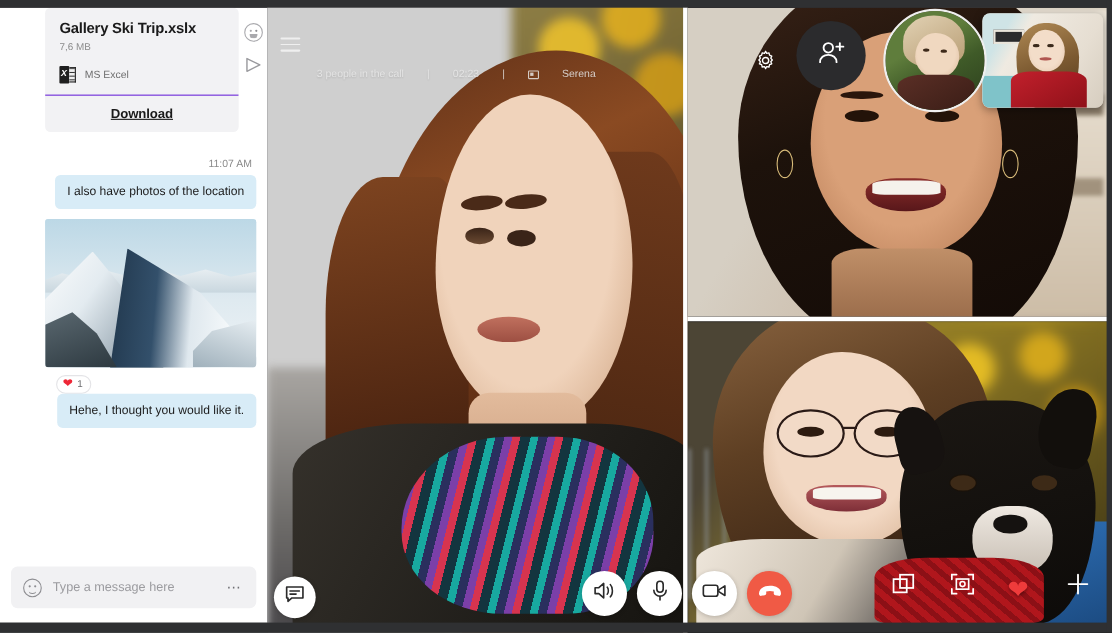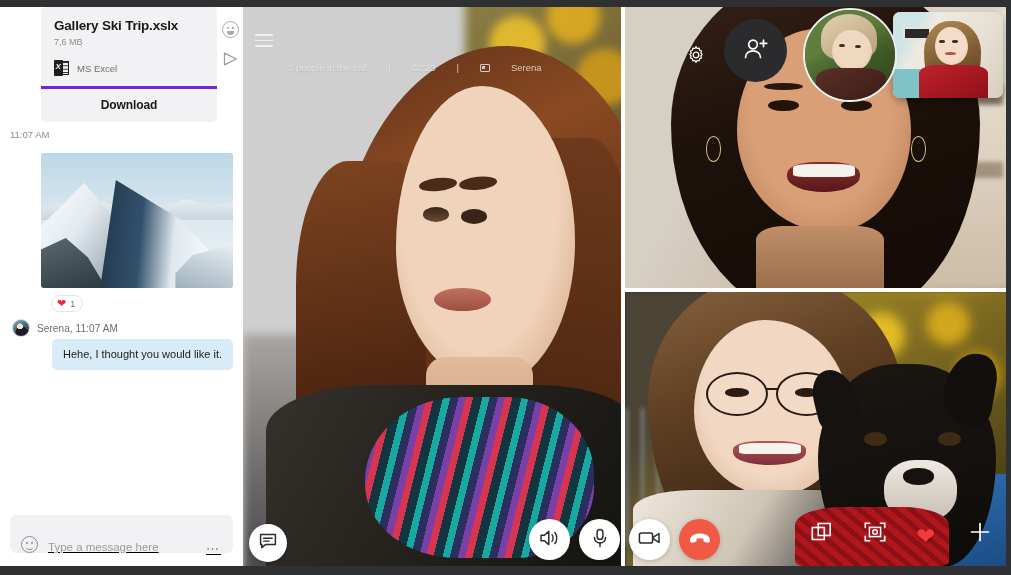--- a/index.html
+++ b/index.html
@@ -41,25 +41,25 @@
   .file-type-row{ display:flex; align-items:center; gap:8px; margin-top:13px; }
   .xls-ico{ width:15px;height:16px; position:relative; }
   .xls-ico .a{ position:absolute; left:0; top:0; width:9px;height:16px; background:#1f1f1f; border-radius:1px;}
   .xls-ico .b{ position:absolute; left:9px; top:1px; width:6px;height:14px; background:#efefef;
      border:1px solid #1f1f1f; border-left:none;
      background-image:linear-gradient(to bottom,#1f1f1f 0 1px,transparent 1px 3px);
      background-size:100% 3.4px;}
   .xls-ico .x{ position:absolute; left:1.5px; top:3px; color:#fff; font-size:8px; font-weight:bold; line-height:1;}
   .file-type-label{ font-size:9.5px; color:#6f6f6f; }
   .file-dl{
-    border-top:3px solid #6d28d9; text-align:center; padding:9px 0 10px 0;
-    font-size:12px; font-weight:bold; color:#1a1a1a; cursor:pointer; letter-spacing:-.1px;
-  }
-
-  .ts-right{ font-size:9.5px; color:#8a8a8a; padding:7px 4px 4px 0; }
+    border-top:1px solid #6d28d9; text-align:center; padding:9px 0 10px 0;
+    font-size:12px; font-weight:bold; color:#1a1a1a; cursor:pointer; letter-spacing:-.1px;text-decoration:underline;
+  }
+
+  .ts-right{ text-align:right; font-size:9.5px; color:#8a8a8a; padding:7px 4px 4px 0;margin-top:17px; }
 
   .bubble-out{
     margin-left:auto; background:#d8ecf7; color:#1b1b1b; border-radius:5px;
     padding:8px 11px; font-size:11px; max-width:183px; width:fit-content;
     line-height:1.35;
   }
   .bubble-in{
     background:#f2f2f4; color:#1b1b1b; border-radius:5px;
     padding:8px 11px; font-size:11px; max-width:113px; line-height:1.45;
     position:relative;
@@ -102,22 +102,22 @@
     width:18px;height:18px;border-radius:50%;flex:0 0 auto; border:0.5px solid #ddd;
     background:
       radial-gradient(circle at 44% 40%, #f0e0cf 0 22%, transparent 23%),
       radial-gradient(circle at 55% 80%, #1c1c22 0 40%, transparent 41%),
       linear-gradient(150deg,#7fb3c8,#3f5e6e 55%,#2a2a30);
   }
 
   
   .composer-wrap{ padding:8px 10px 13px 10px; background:#fff; }
   .composer{
-    background:#f1f1f3; border-radius:6px; height:38px; display:flex; align-items:flex-end;
-    padding:0 12px 0 11px; gap:10px;text-decoration:underline;
+    background:#f1f1f3; border-radius:6px; height:38px; display:flex; align-items:center;
+    padding:0 12px 0 11px; gap:10px;
   }
   .smiley{ width:17px;height:17px;border-radius:50%;border:1.2px solid #8e8e92; position:relative; flex:0 0 auto;}
   .smiley:before{content:"";position:absolute;left:4px;top:5px;width:2px;height:2px;border-radius:50%;background:#8e8e92;
      box-shadow:5px 0 0 #8e8e92;}
   .smiley:after{content:"";position:absolute;left:4.2px;top:9px;width:6.5px;height:3px;
      border-bottom:1.2px solid #8e8e92;border-radius:0 0 6px 6px;}
   .composer-ph{ flex:1; font-size:11.5px; color:#9b9b9f; }
   .dots{ letter-spacing:2px; color:#6f6f73; font-size:13px; line-height:8px; }
 
   
@@ -343,38 +343,35 @@
                 <i class="b"></i>
                 <i class="x">X</i>
             </span>
             <span class="file-type-label">MS Excel</span>
           </div>
         </div>
         <div class="file-dl">Download</div>
       </div>
 
       <div class="ts-right">11:07 AM</div>
+      <div class="bubble-out">I also have photos of the location</div>
 
       <div class="photo">
         <div class="sky"></div>
           <div class="range"></div>
         <div class="m1"></div>
           <div class="m2"></div>
           <div class="m3"></div>
           <div class="m4"></div>
       </div>
       <div class="reaction">
         <span class="hrt">❤</span>
         <span class="cnt">1</span>
       </div>
 
-      <div class="msg-head" style="margin-top:4px">
-        <div class="avatar-serena"></div>
-        <span class="msg-name">Serena, 11:07 AM</span>
-      </div>
 
       <div class="bubble-out">Hehe, I thought you would like it.</div>
 
     </div>
 
     <div class="composer-wrap">
       <div class="composer">
         <span class="smiley"></span>
         <span class="composer-ph">Type a message here</span>
         <span class="dots">⋯</span>

